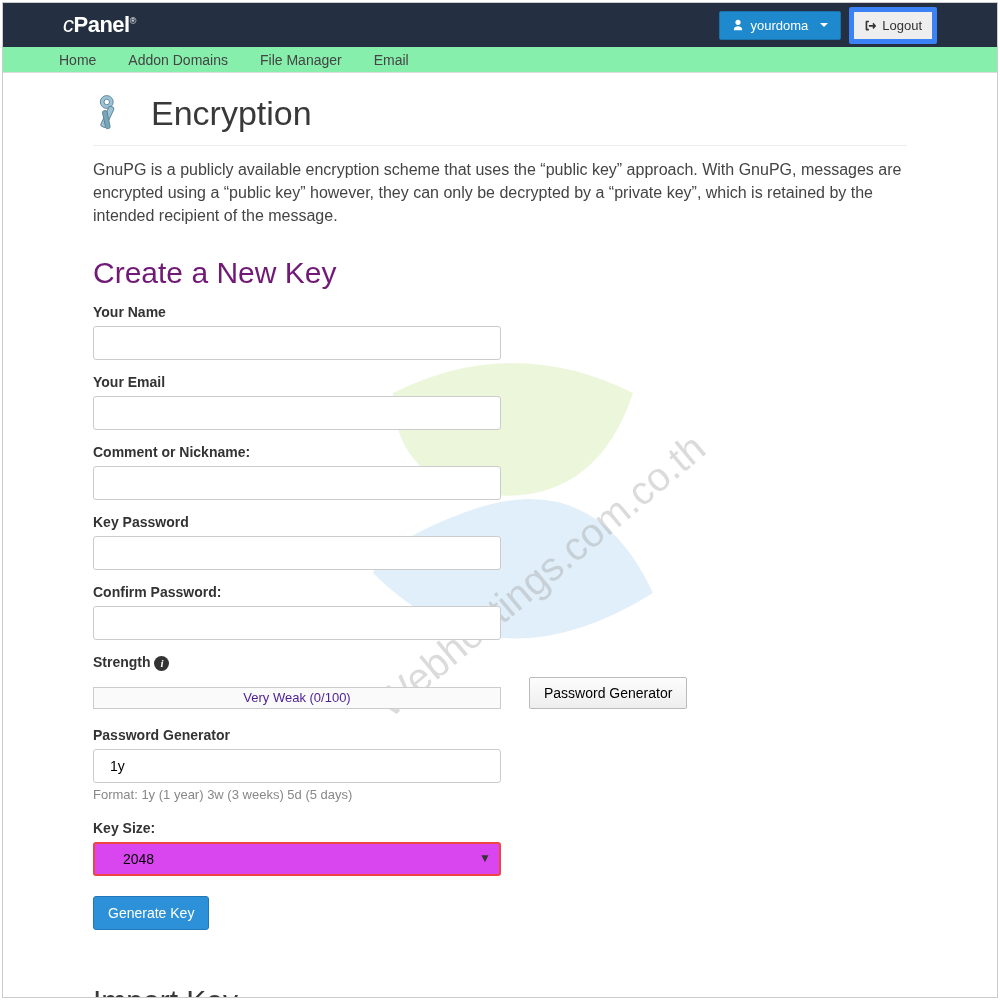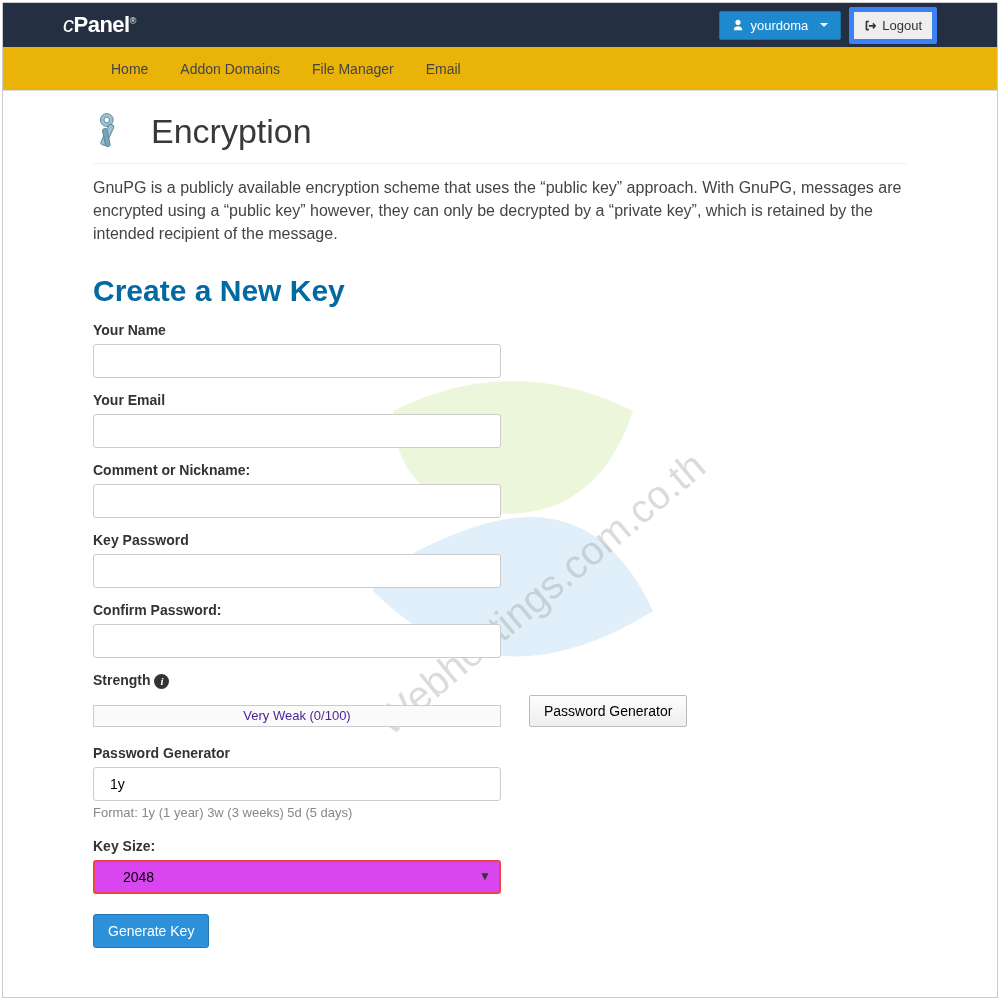--- a/index.html
+++ b/index.html
@@ -8,34 +8,34 @@
 
 .topbar { background: #243042; height: 44px; display: flex; align-items: center; padding: 0 20px; }
 .logo { display: flex; align-items: center; margin-left: 40px; }
 .logo-text { color: #fff; font-size: 22px; font-style: italic; font-weight: 300; font-family: Arial, sans-serif; letter-spacing: -0.5px; }
 .logo-bold { font-weight: 700; font-style: normal; }
 .topbar-right { margin-left: auto; display: flex; align-items: center; gap: 8px; }
 .user-btn { background: #1f89ce; color: #fff; border: 1px solid #1a72ad; padding: 6px 12px; font-size: 13px; display: flex; align-items: center; gap: 6px; border-radius: 2px; cursor: pointer; }
 .user-btn .caret { width: 0; height: 0; border-left: 4px solid transparent; border-right: 4px solid transparent; border-top: 4px solid #fff; margin-left: 6px; }
 .logout-btn { background: #eee; color: #333; border: 5px solid #3b82f6; padding: 6px 10px; font-size: 13px; display: flex; align-items: center; gap: 5px; border-radius: 2px; cursor: pointer; margin-right: 40px; }
 
-.navbar { background: #eab308; border-bottom: 1px solid #ddd; height: 44px; display: flex; align-items: center; padding-left: 92px; }
+.navbar { background: #86efac; border-bottom: 1px solid #ddd; height: 26px; display: flex; align-items: center; padding-left: 40px; }
 .nav-item { padding: 11px 16px; font-size: 14px; color: #444; cursor: pointer; }
 
 .content { padding: 18px 90px 20px 90px; position: relative; }
 .watermark { position: absolute; left: 310px; top: 240px; width: 400px; height: 400px; opacity: 0.35; pointer-events: none; z-index: 0; }
 .watermark-text { position: absolute; left: 330px; top: 480px; font-size: 40px; color: #999; transform: rotate(-40deg); opacity: 0.35; pointer-events: none; z-index: 0; font-weight: 400; white-space: nowrap; }
 
 .page-header { display: flex; align-items: center; gap: 14px; padding-bottom: 10px; border-bottom: 1px solid #eee; margin-bottom: 12px; }
 .page-title { font-size: 34px; font-weight: 400; color: #393939; }
 .key-icon-svg { width: 44px; height: 44px; }
 
 .intro { font-size: 16px; color: #444; line-height: 1.45; margin-bottom: 28px; }
 
-.section-title { font-size: 30px; font-weight: 700; color: #0369a1; margin-bottom: 14px; }
+.section-title { font-size: 30px; font-weight: 400; color: #701a75; margin-bottom: 14px; }
 
 .form-group { margin-bottom: 14px; position: relative; z-index: 1; }
 .form-label { font-weight: 700; font-size: 14px; margin-bottom: 6px; display: block; }
 .form-input { width: 408px; height: 34px; border: 1px solid #ccc; border-radius: 3px; padding: 6px 16px; font-size: 14px; background: #fff; }
 
 .strength-row { display: flex; align-items: flex-end; gap: 28px; margin-bottom: 18px; }
 .strength-bar { width: 408px; height: 22px; border: 1px solid #ccc; background: #fafafa; text-align: center; font-size: 13px; line-height: 20px; color: #4c1d95; position: relative; }
 .pwgen-btn { background: linear-gradient(#fdfdfd,#eee); border: 1px solid #bbb; padding: 7px 14px; font-size: 14px; border-radius: 2px; cursor: pointer; margin-bottom: 0; }
 
 .hint { font-size: 13px; color: #888; margin-top: 4px; }

